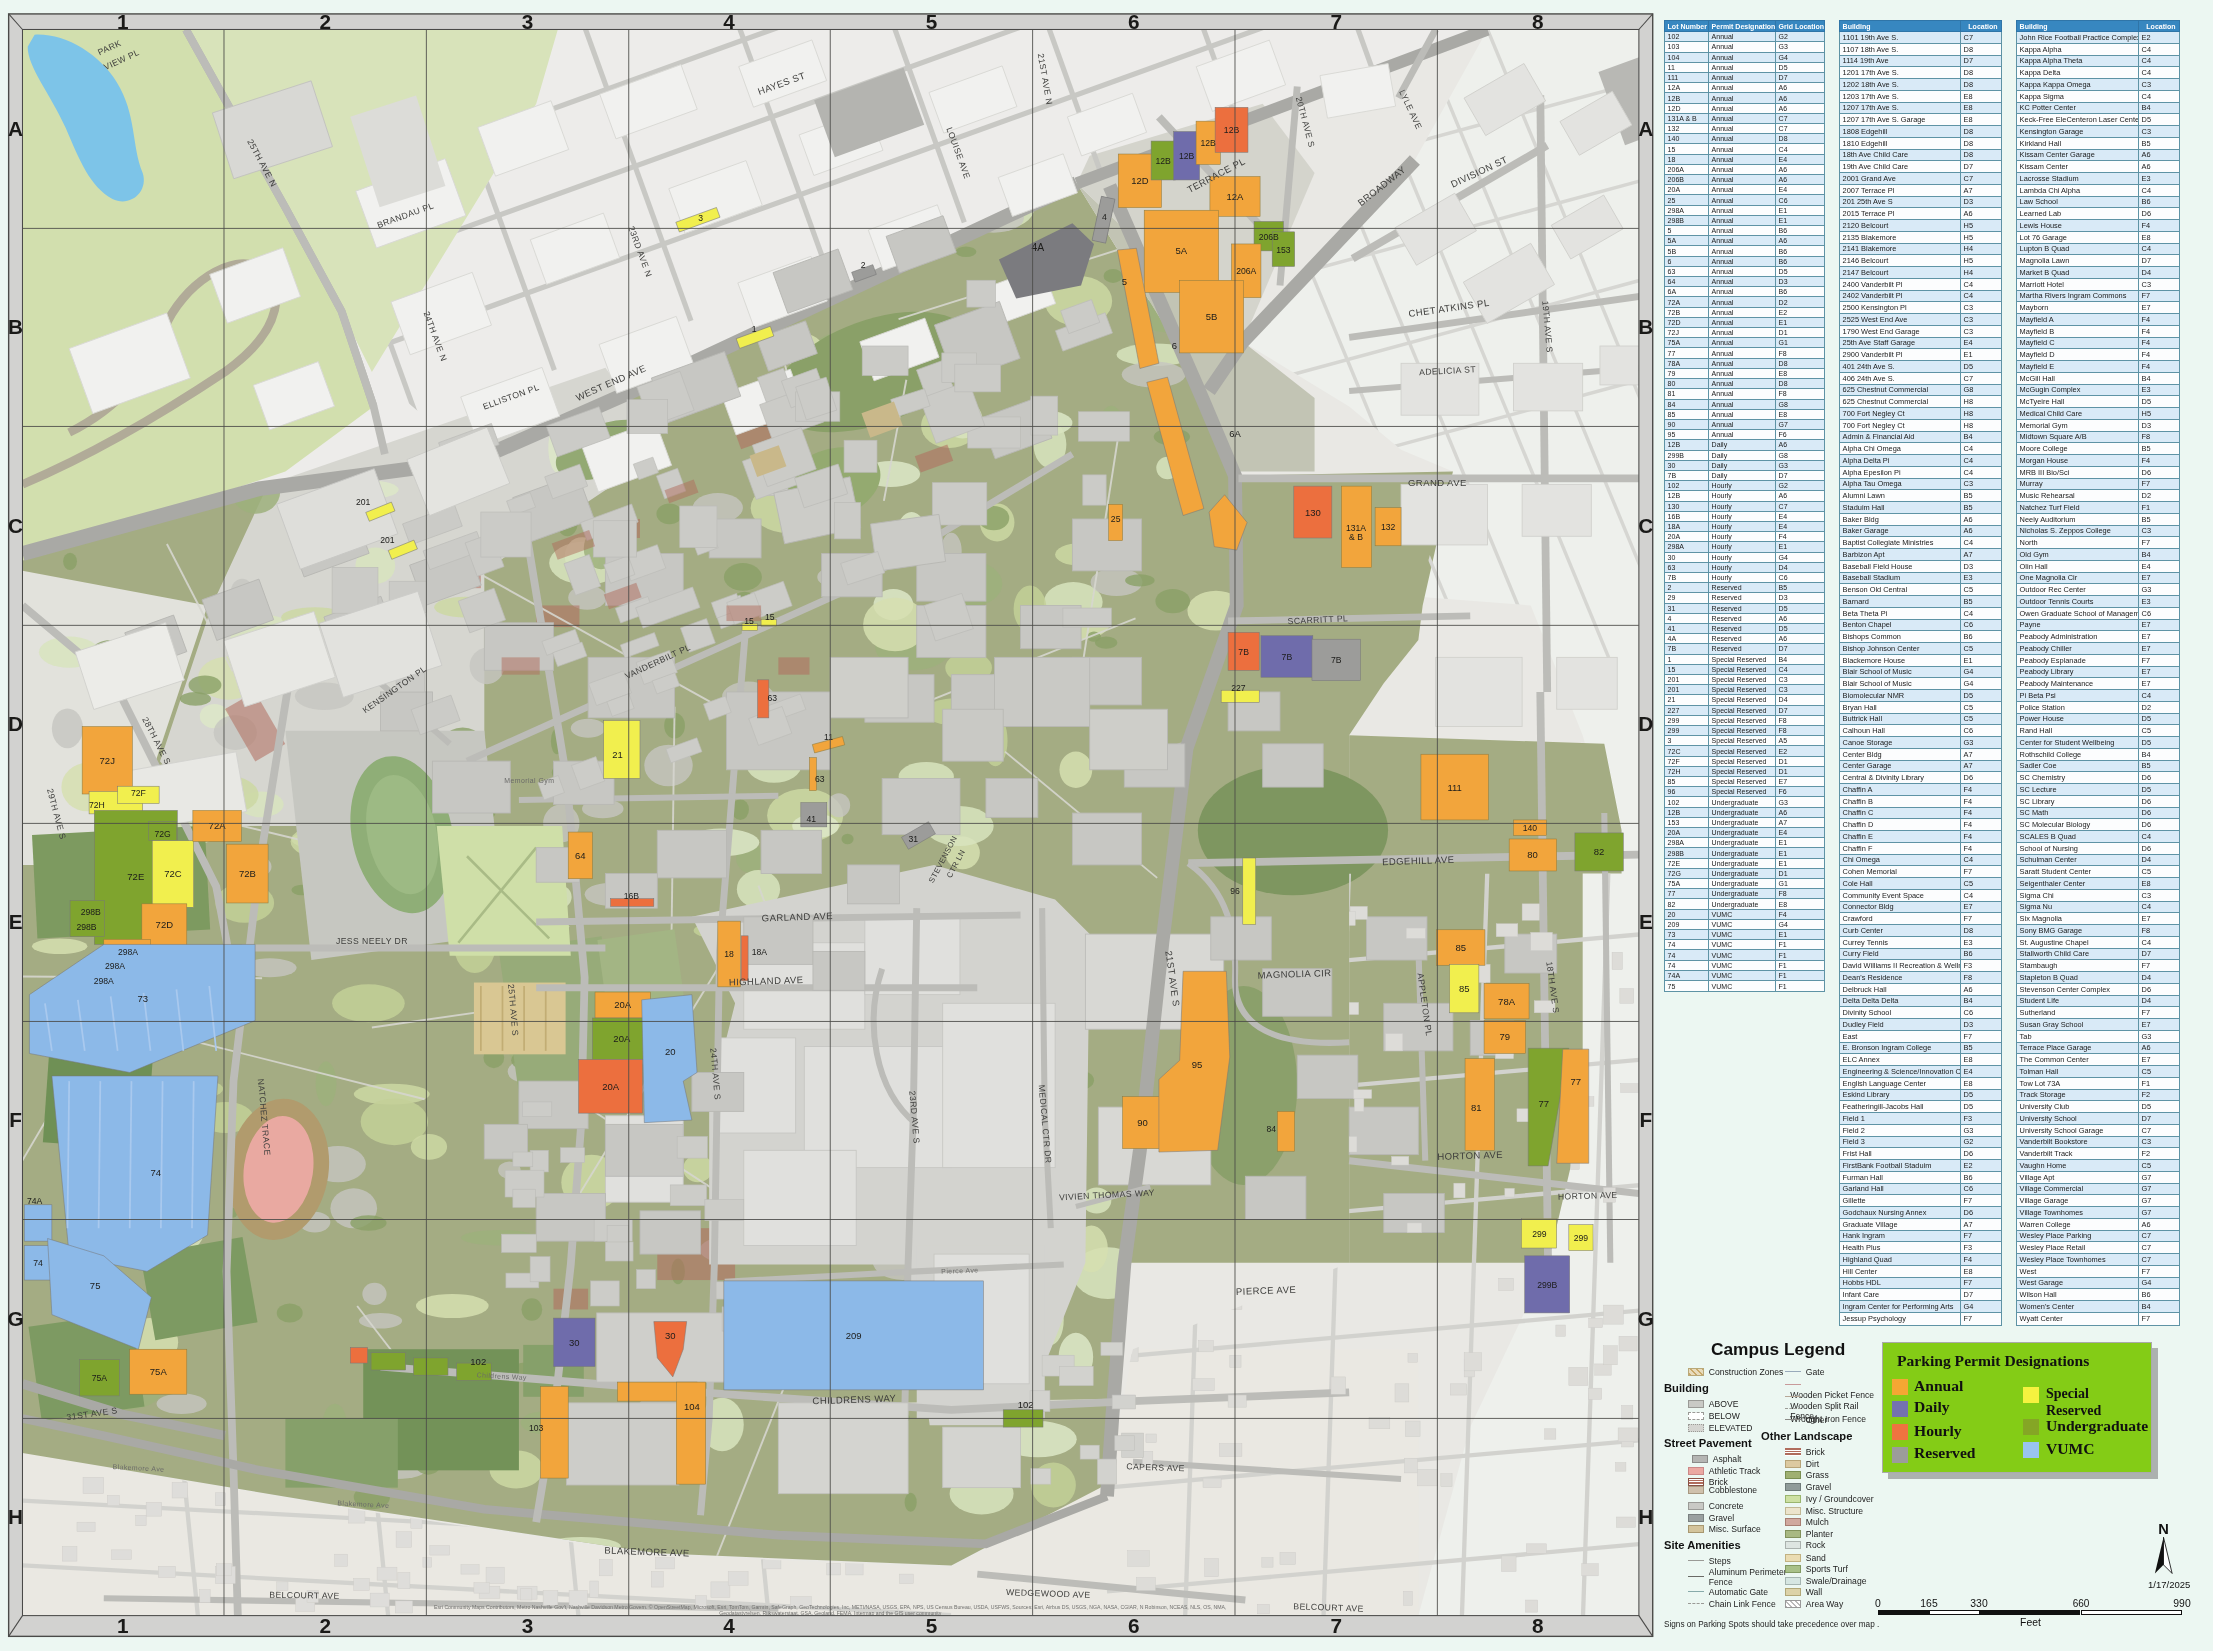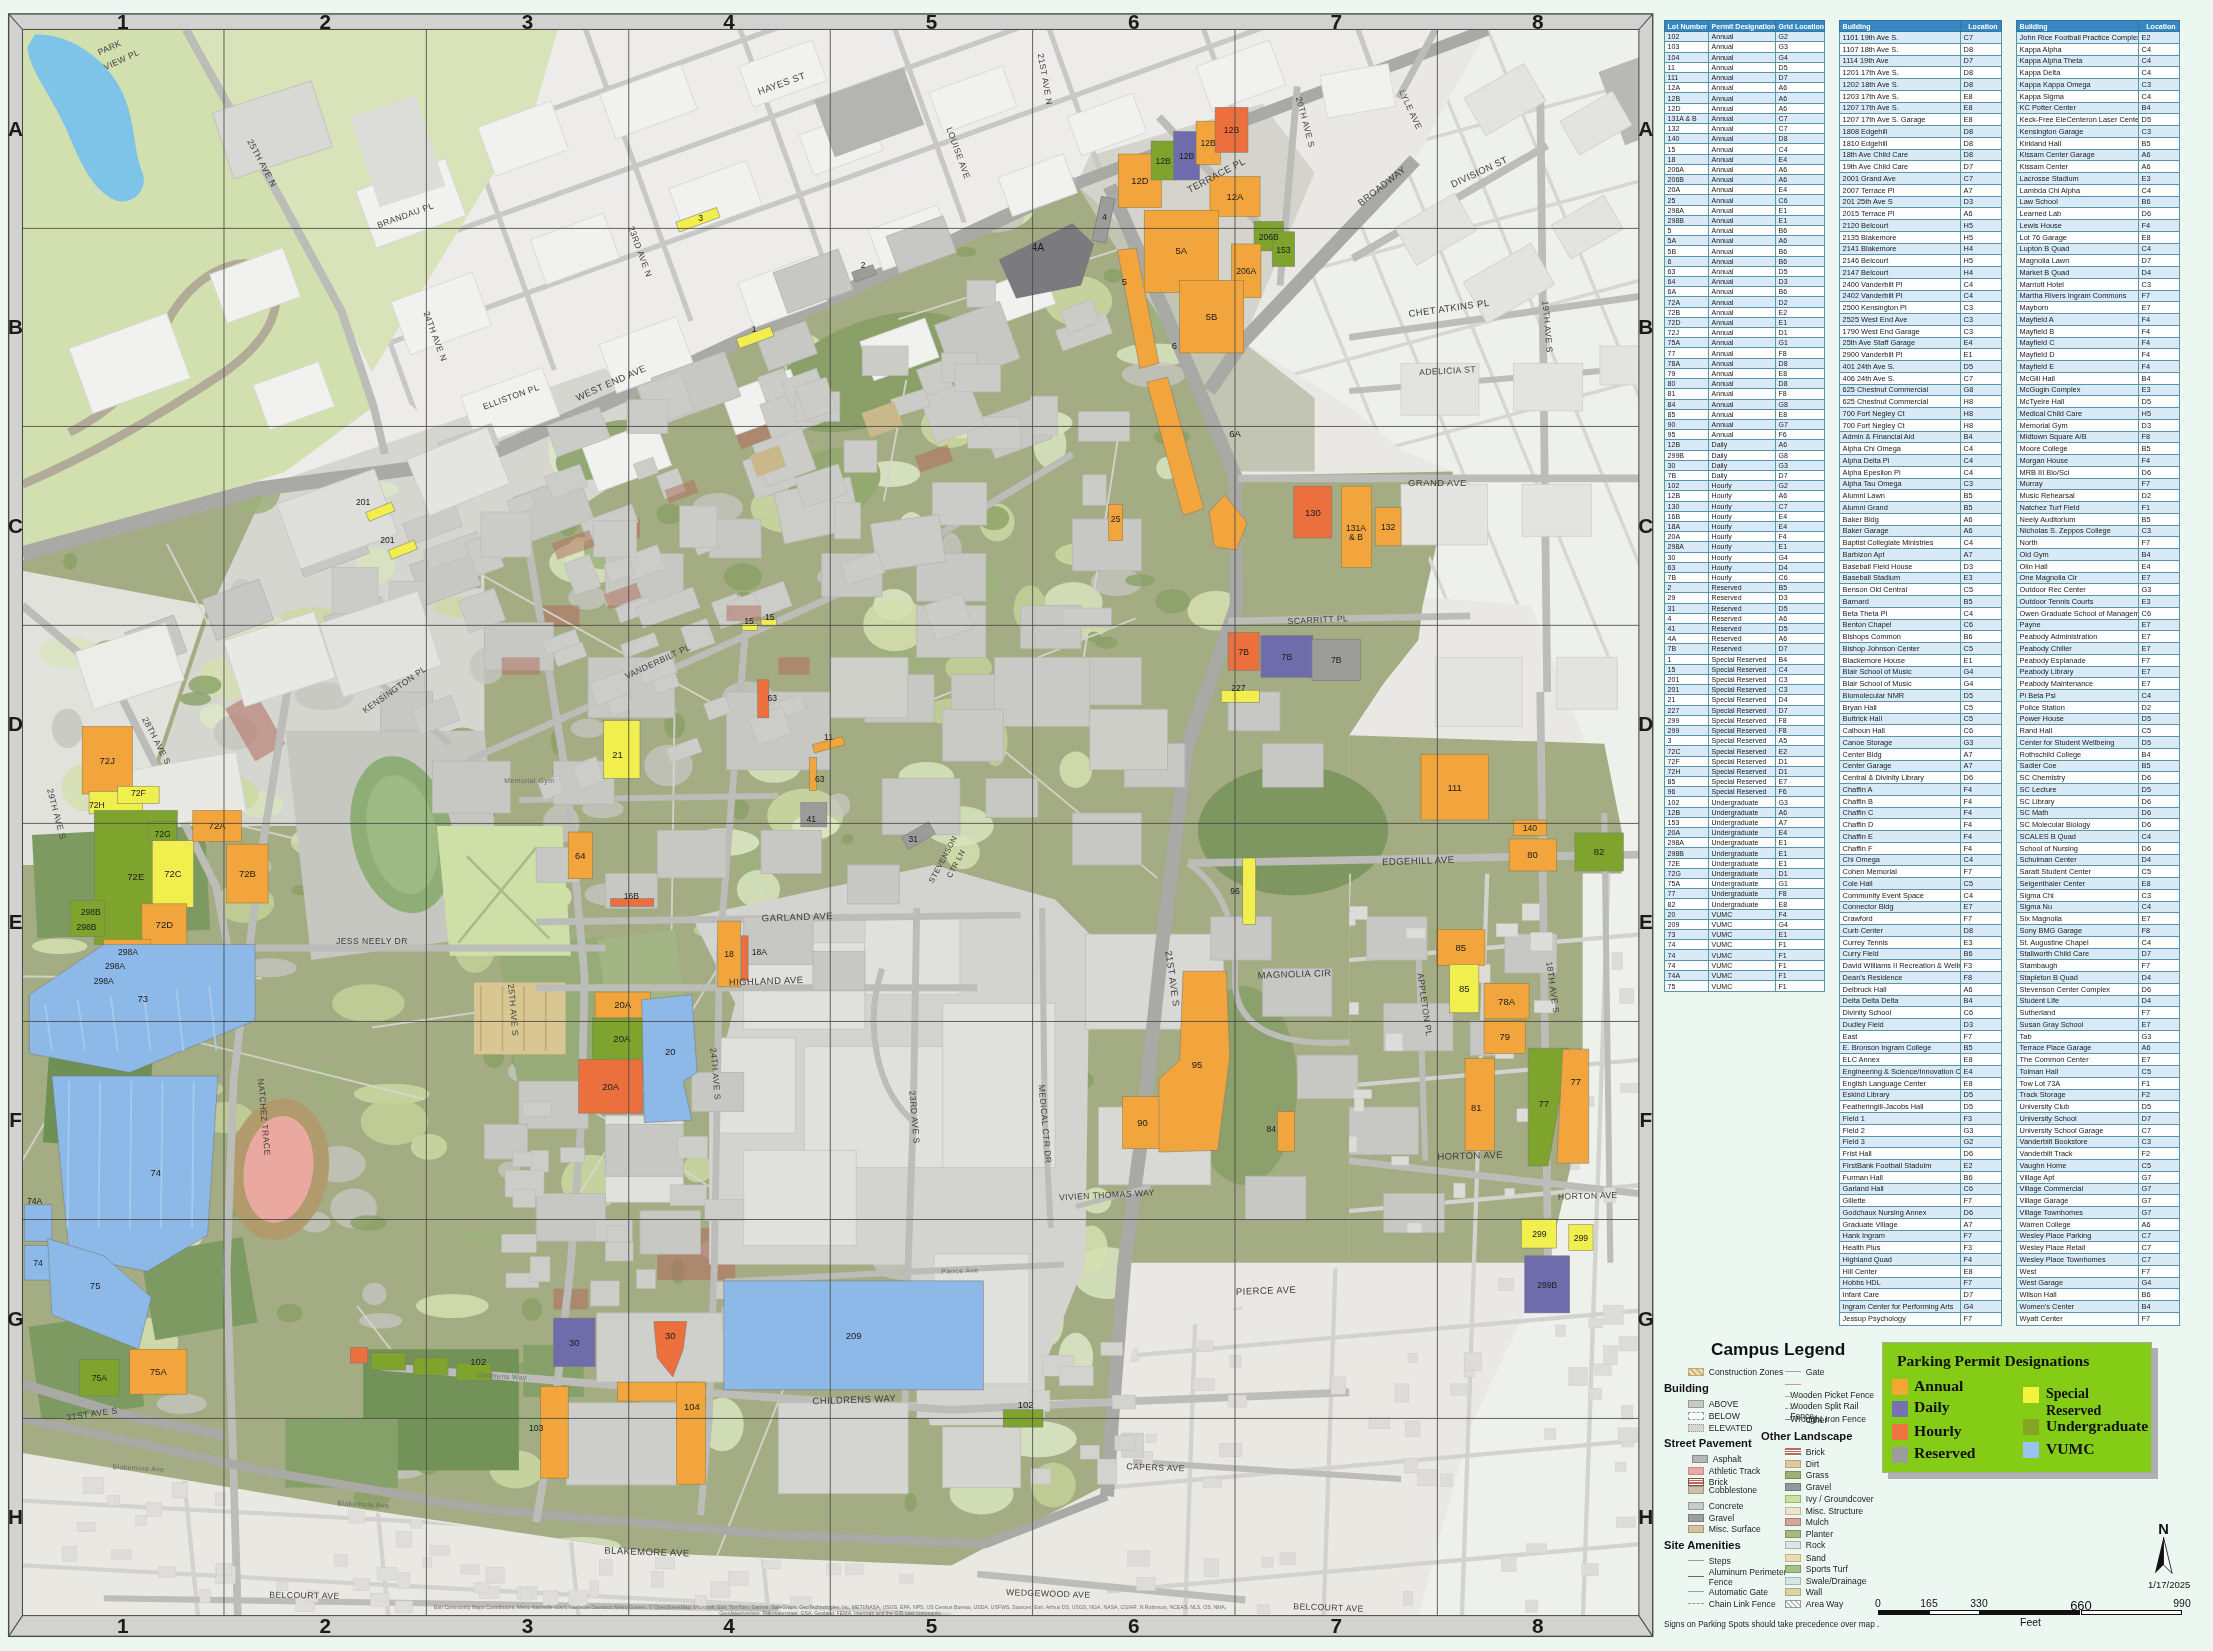--- a/index.html
+++ b/index.html
@@ -1880,21 +1880,21 @@
         </tr>
         <tr class="a">
           <td>Alpha Tau Omega</td>
           <td>C3</td>
         </tr>
         <tr>
           <td>Alumni Lawn</td>
           <td>B5</td>
         </tr>
         <tr class="a">
-          <td>Alumni Grand</td>
+          <td>Staduim Hall</td>
           <td>B5</td>
         </tr>
         <tr>
           <td>Baker Bldg</td>
           <td>A6</td>
         </tr>
         <tr class="a">
           <td>Baker Garage</td>
           <td>A6</td>
         </tr>
@@ -2689,18 +2689,18 @@
 </div>
 <div id="date">1/17/2025</div>
 <div id="sb">
       <div style="position:absolute;left:0px;top:12px;width:51px;height:5.2px;background:#111;border:0.9px solid #111"></div>
       <div style="position:absolute;left:51px;top:12px;width:51px;height:5.2px;background:#fff;border:0.9px solid #111"></div>
       <div style="position:absolute;left:101px;top:12px;width:101px;height:5.2px;background:#111;border:0.9px solid #111"></div>
       <div style="position:absolute;left:203px;top:12px;width:101px;height:5.2px;background:#fff;border:0.9px solid #111"></div>
       <div style="position:absolute;left:-13px;top:0px;width:26px;text-align:center;font-size:10.4px;color:#111">0</div>
       <div style="position:absolute;left:38px;top:0px;width:26px;text-align:center;font-size:10.4px;color:#111">165</div>
       <div style="position:absolute;left:88px;top:0px;width:26px;text-align:center;font-size:10.4px;color:#111">330</div>
-      <div style="position:absolute;left:190px;top:0px;width:26px;text-align:center;font-size:13px;color:#111">660</div>
+      <div style="position:absolute;left:190px;top:0px;width:26px;text-align:center;font-size:10px;color:#111">660</div>
       <div style="position:absolute;left:291px;top:0px;width:26px;text-align:center;font-size:10.4px;color:#111">990</div>
       <div style="position:absolute;left:135px;top:19px;width:35px;text-align:center;font-size:10.4px;color:#111">Feet</div>
     </div>
 <div id="signs">Signs on Parking Spots should take precedence over  map .</div>
 </div>
 
 </body></html>

